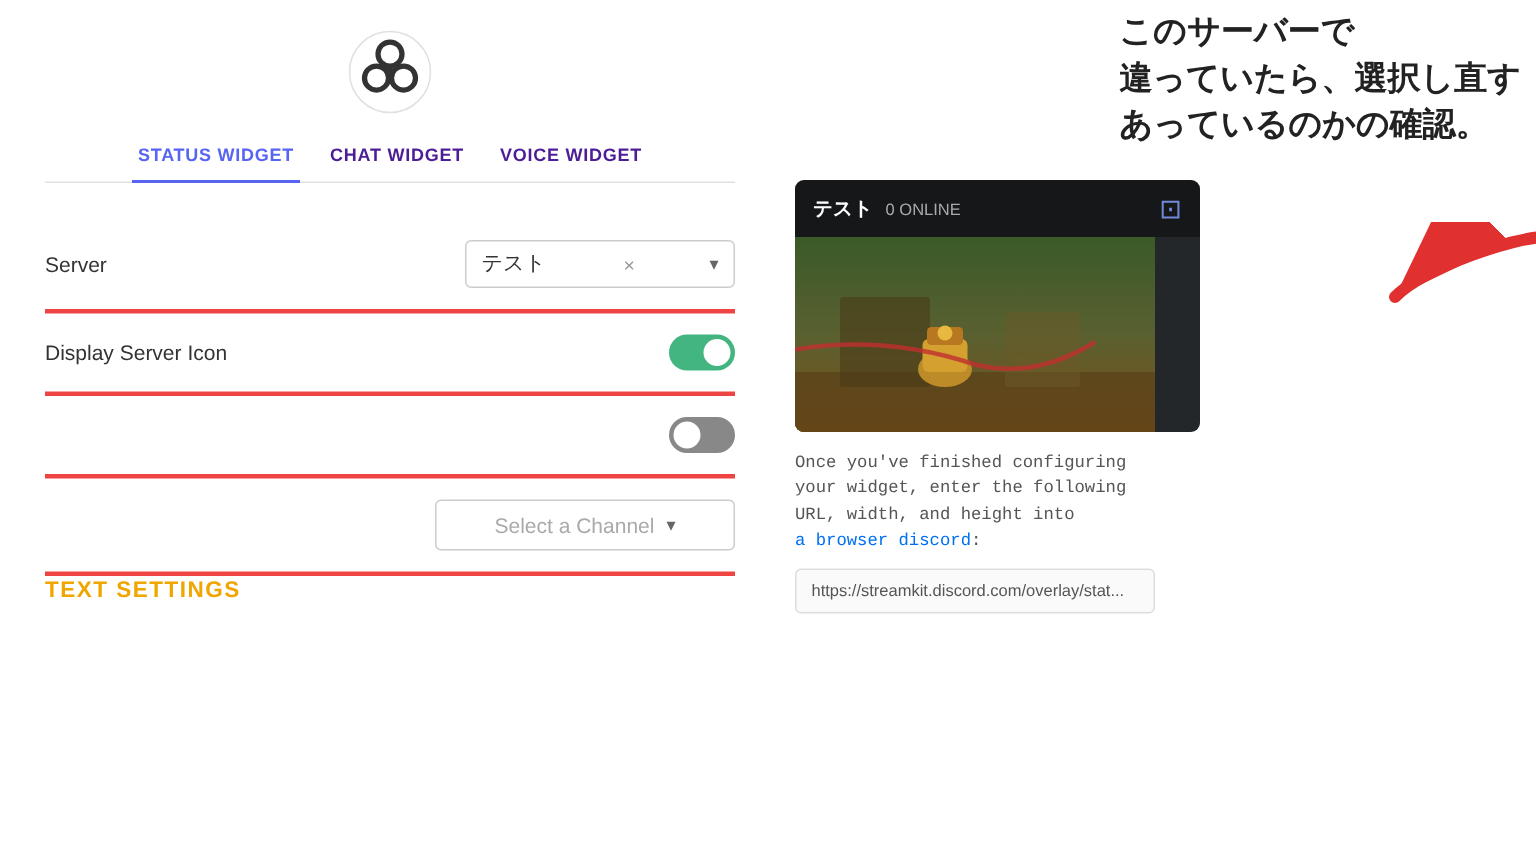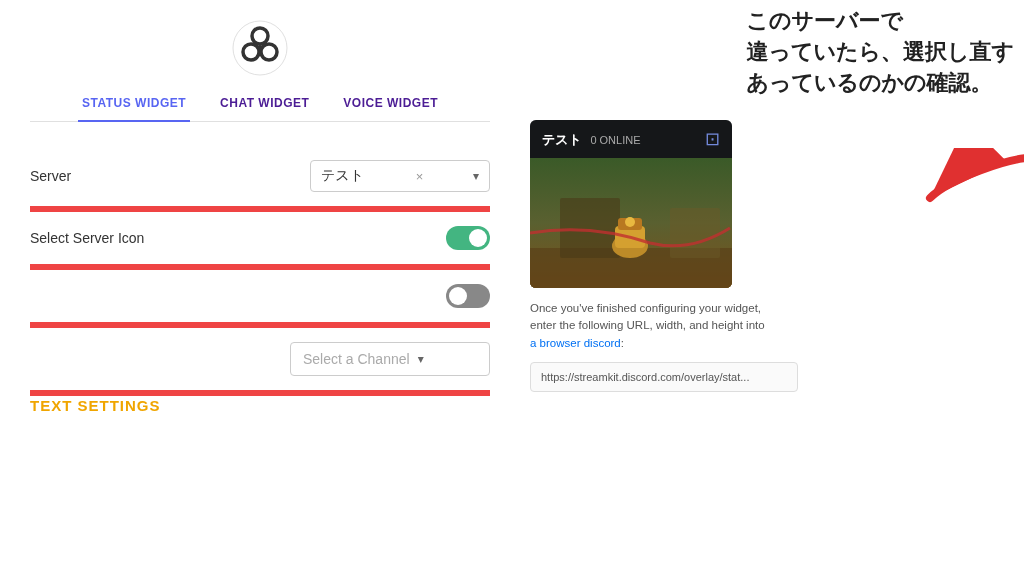--- a/index.html
+++ b/index.html
@@ -30,21 +30,21 @@
 
     .logo-area {
       display: flex;
       justify-content: center;
       padding: 20px 0 10px;
     }
 
     
     .tabs {
       display: flex;
-      gap: 26px;
+      gap: 16px;
       border-bottom: 1px solid #e0e0e0;
       width: 100%;
       justify-content: center;
       margin-bottom: 24px;
     }
 
     .tab {
       padding: 10px 4px;
       font-size: 12px;
       font-weight: 600;
@@ -62,21 +62,21 @@
 
     
     .form-section {
       width: 100%;
     }
 
     .form-row {
       display: flex;
       align-items: center;
       padding: 14px 0;
-      border-bottom: 6px solid #ef4444;
+      border-bottom: 3px solid #ef4444;
     }
 
     .form-label {
       width: 200px;
       font-size: 14px;
       color: #333;
       flex-shrink: 0;
     }
 
     .form-control {
@@ -162,21 +162,21 @@
 
     
     .channel-select {
       display: flex;
       align-items: center;
       border: 1px solid #ccc;
       border-radius: 4px;
       padding: 8px 12px;
       background: #fff;
       min-width: 200px;
-      justify-content: flex-start;
+      justify-content: center;
       font-size: 14px;
       color: #aaa;
       cursor: pointer;
     }
 
     .channel-select .arrow {
       color: #666;
       font-size: 12px;
       margin-left: 8px;
     }
@@ -214,21 +214,21 @@
       text-align: left;
       font-family: Liberation Mono, monospace;
     }
 
     
     .preview-widget {
       margin-top: 100px;
       background: #23272a;
       border-radius: 6px;
       overflow: hidden;
-      width: 202px;
+      width: 270px;
       position: relative;
     }
 
     .widget-header {
       display: flex;
       align-items: center;
       justify-content: space-between;
       padding: 8px 12px;
       background: rgba(0,0,0,0.4);
     }
@@ -271,36 +271,37 @@
     
     .description-area {
       margin-top: 12px;
       width: 240px;
     }
 
     .desc-text {
       font-size: 11.5px;
       color: #555;
       line-height: 1.5;
+      font-family: Liberation Mono, monospace;
     }
 
     .desc-link {
       color: #0070f3;
       text-decoration: none;
     }
 
     .url-box {
       margin-top: 10px;
       border: 1px solid #ddd;
       border-radius: 4px;
       padding: 8px 10px;
       font-size: 11px;
       color: #555;
       background: #fafafa;
-      width: 268px;
+      width: 240px;
       overflow: hidden;
       text-overflow: ellipsis;
       white-space: nowrap;
     }
 
     
     .big-arrow {
       position: absolute;
       top: 148px;
       left: 400px;
@@ -353,21 +354,21 @@
           <div class="server-select">
             <span class="server-name">テスト</span>
             <span class="clear-btn">×</span>
             <span class="arrow">▾</span>
           </div>
         </div>
       </div>
 
 
       <div class="form-row">
-        <div class="form-label">Select Server Icon</div>
+        <div class="form-label">Display Server Icon</div>
         <div class="form-control">
           <div class="toggle">
             <div class="toggle-track on">
               <div class="toggle-thumb"></div>
             </div>
           </div>
         </div>
       </div>
 
       <div class="form-row">

